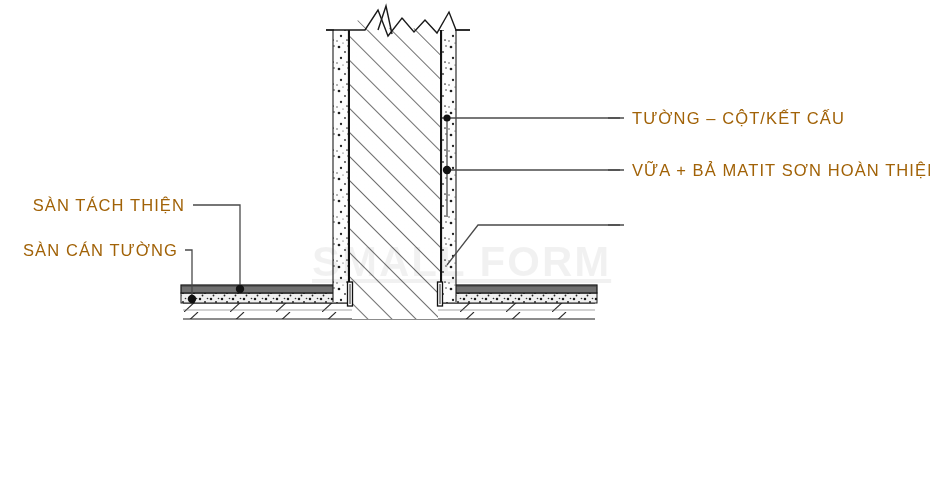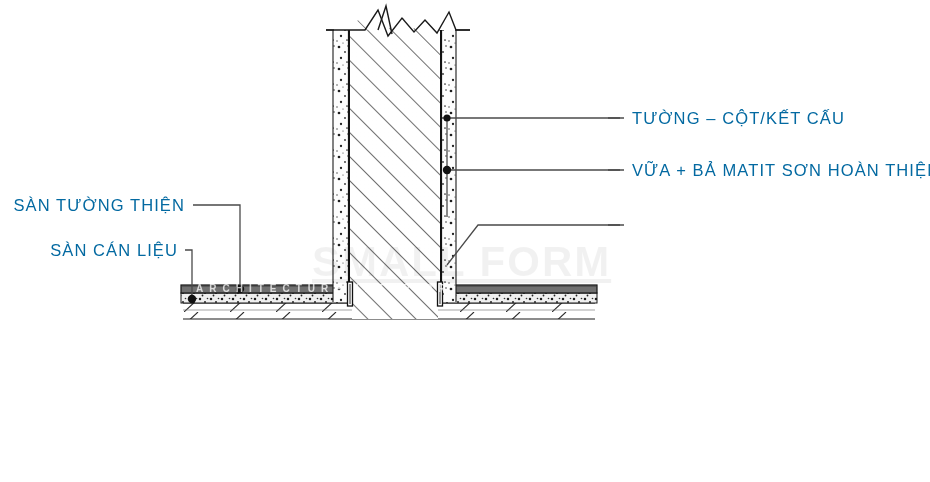--- a/index.html
+++ b/index.html
@@ -10,21 +10,21 @@
   }
   #stage{position:absolute;inset:0;}
   svg.drawing{position:absolute;left:0;top:0;width:930px;height:482px;overflow:visible;}
 
   
   .ann{
     position:absolute;
     font-family:"Liberation Sans","DejaVu Sans",sans-serif;
     font-size:16.5px;
     letter-spacing:1.1px;
-    color:#0369a1;
+    color:#a16207;
     white-space:nowrap;
     line-height:1;
   }
   .ann.right{text-align:left;}
   .ann.left{text-align:right;transform:translateX(-100%);}
 
   
   #titleblock{position:absolute;left:0;top:330px;width:930px;height:152px;}
 
   
@@ -162,27 +162,26 @@
       <polyline points="185,250 192,250 192,298"></polyline>
     </g>
     <circle cx="192" cy="299" r="4.2" fill="#111"></circle>
 
     <line x1="608" y1="118" x2="624" y2="118" stroke="#4a4a4a" stroke-width="1.5"></line>
     <line x1="608" y1="170" x2="624" y2="170" stroke="#4a4a4a" stroke-width="1.5"></line>
     <line x1="608" y1="225" x2="624" y2="225" stroke="#4a4a4a" stroke-width="1.5"></line>
   </svg>
 
   <div class="wm" style="left:312px;top:238px;font-size:42px;letter-spacing:2px;text-decoration:underline;">SMALL FORM</div>
-  <div class="wm" style="left:196px;top:283px;font-size:10px;letter-spacing:6px;color:rgba(255,255,255,0.75);">ARCHITECTURE INTERIOR</div>
 
   <div class="ann right" style="left:632px;top:110px;">TƯỜNG – CỘT/KẾT CẤU</div>
   <div class="ann right" style="left:632px;top:162px;">VỮA + BẢ MATIT SƠN HOÀN THIỆN</div>
 
-  <div class="ann left" style="left:185px;top:197px;">SÀN TƯỜNG THIỆN</div>
-  <div class="ann left" style="left:178px;top:242px;">SÀN CÁN LIỆU</div>
+  <div class="ann left" style="left:185px;top:197px;">SÀN TÁCH THIỆN</div>
+  <div class="ann left" style="left:178px;top:242px;">SÀN CÁN TƯỜNG</div>
 
   <div id="titleblock">
     
     
     
   </div>
 
 </div>
 
 </body></html>

